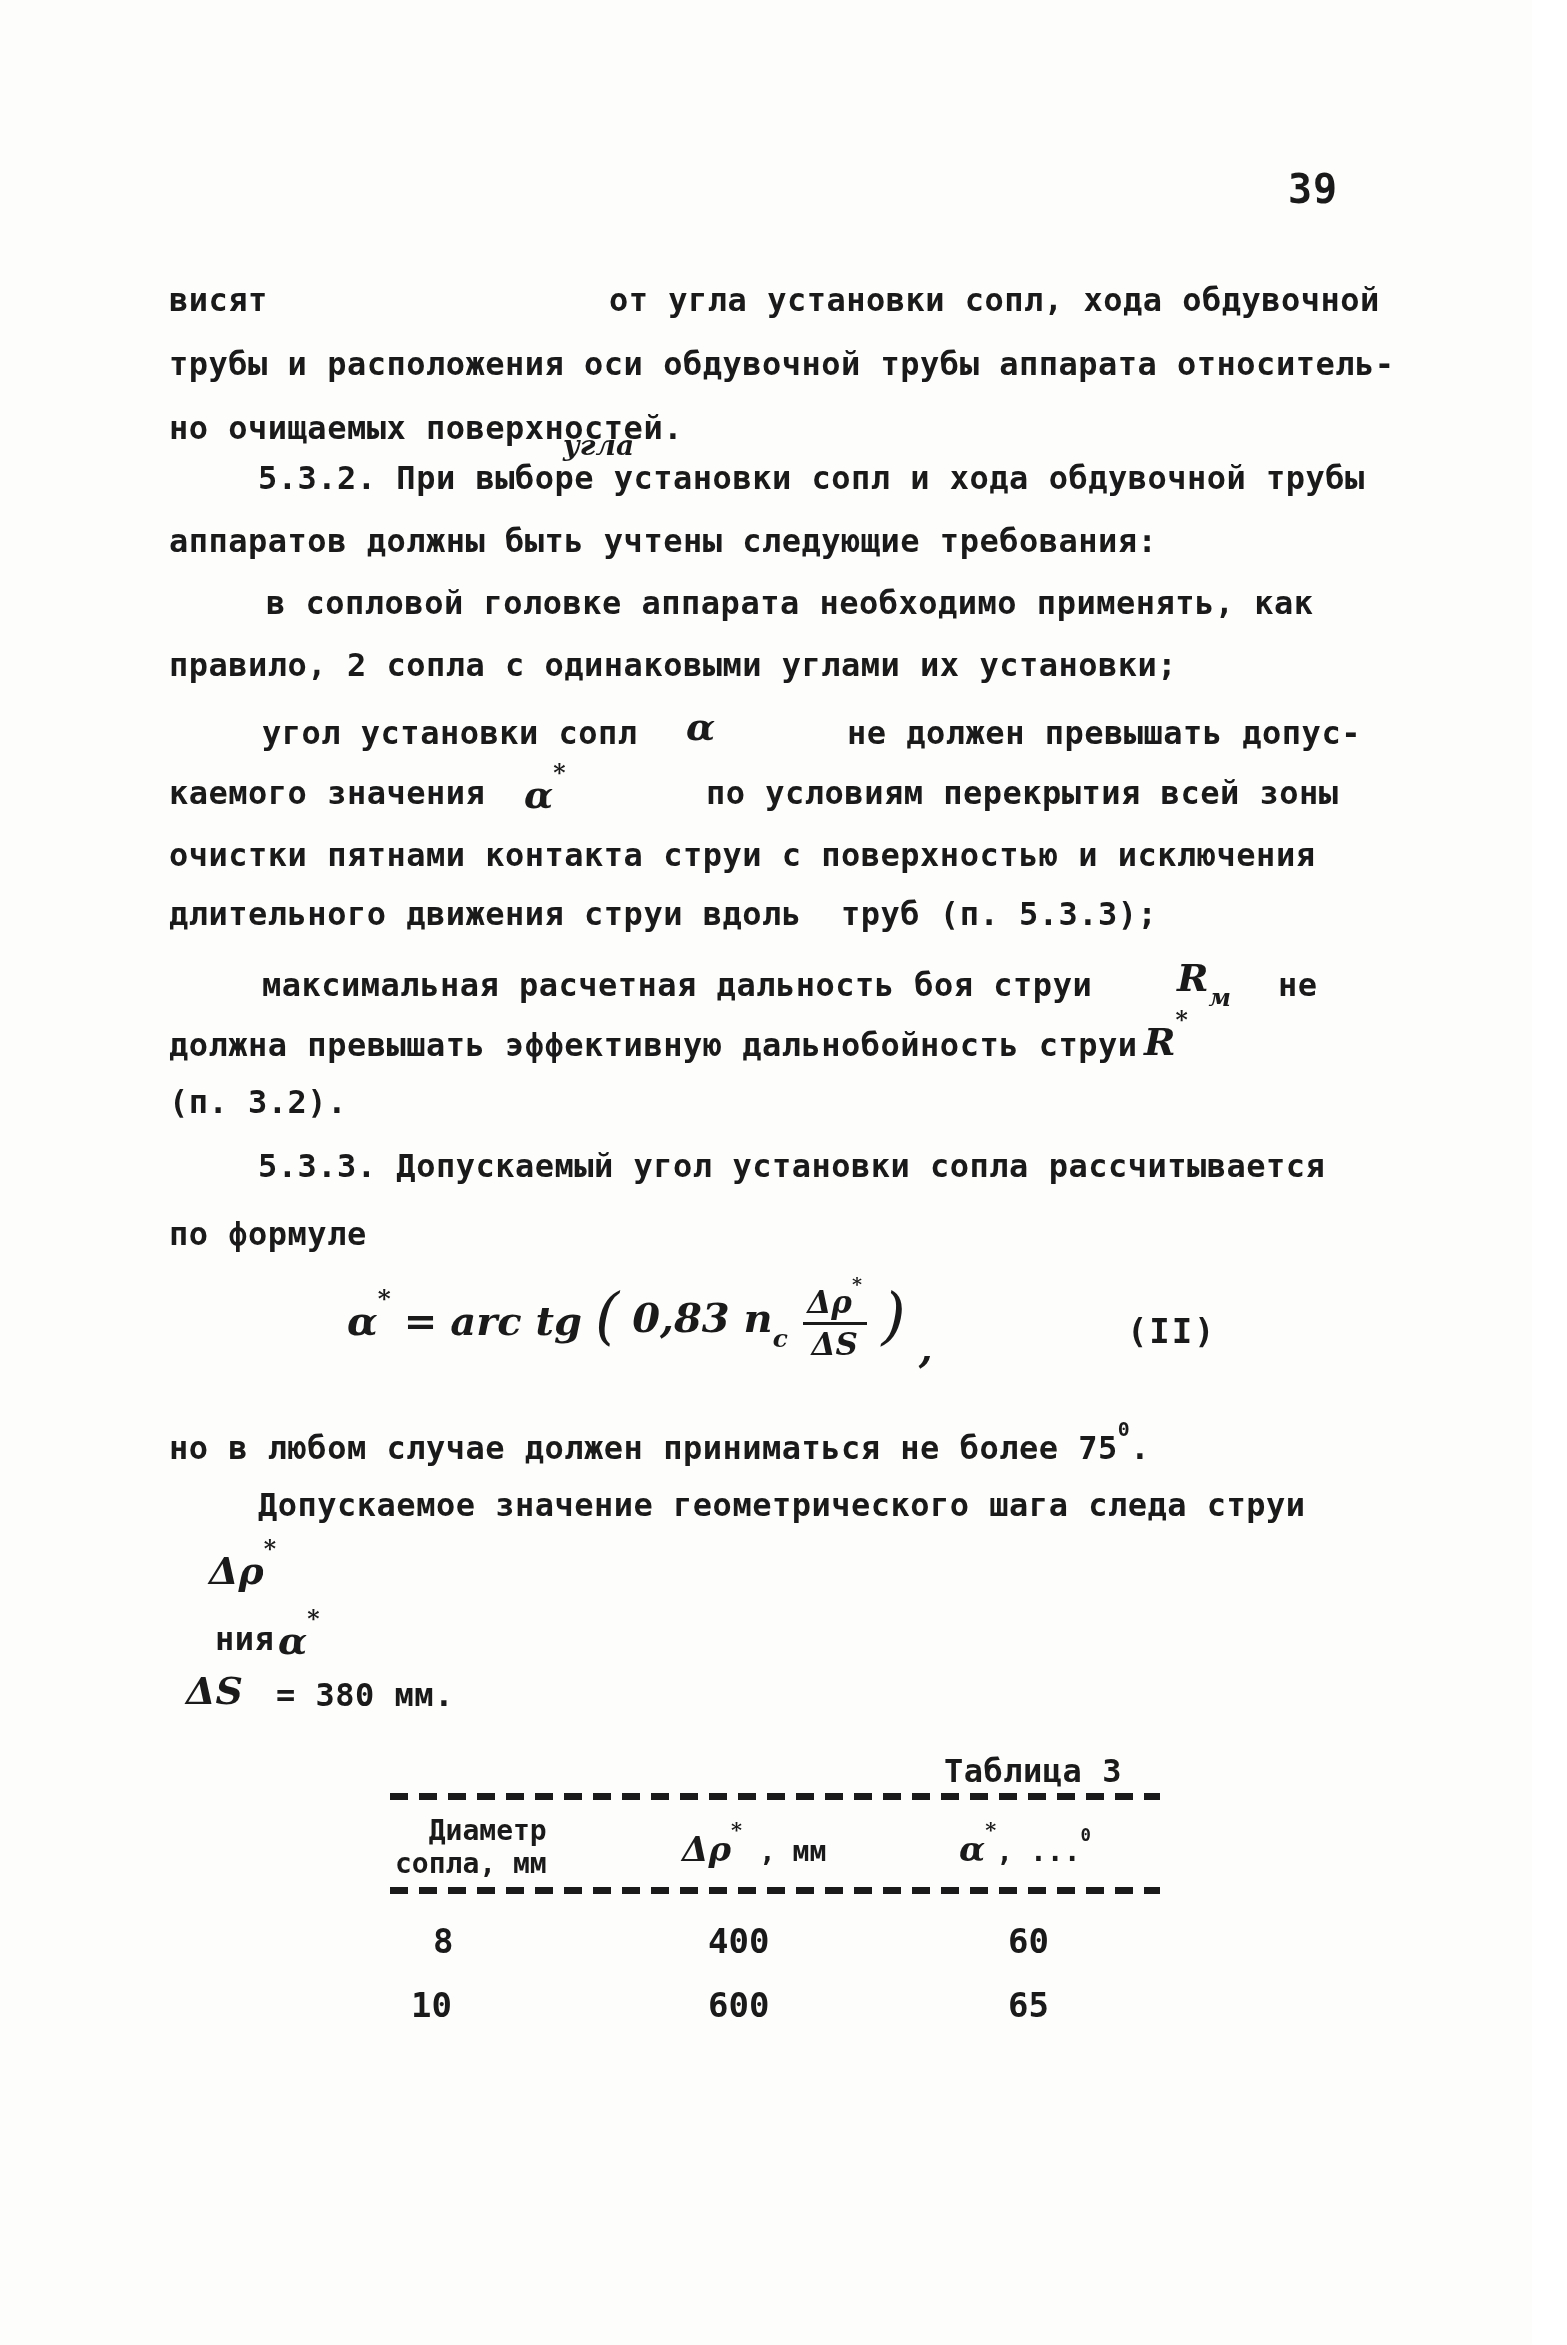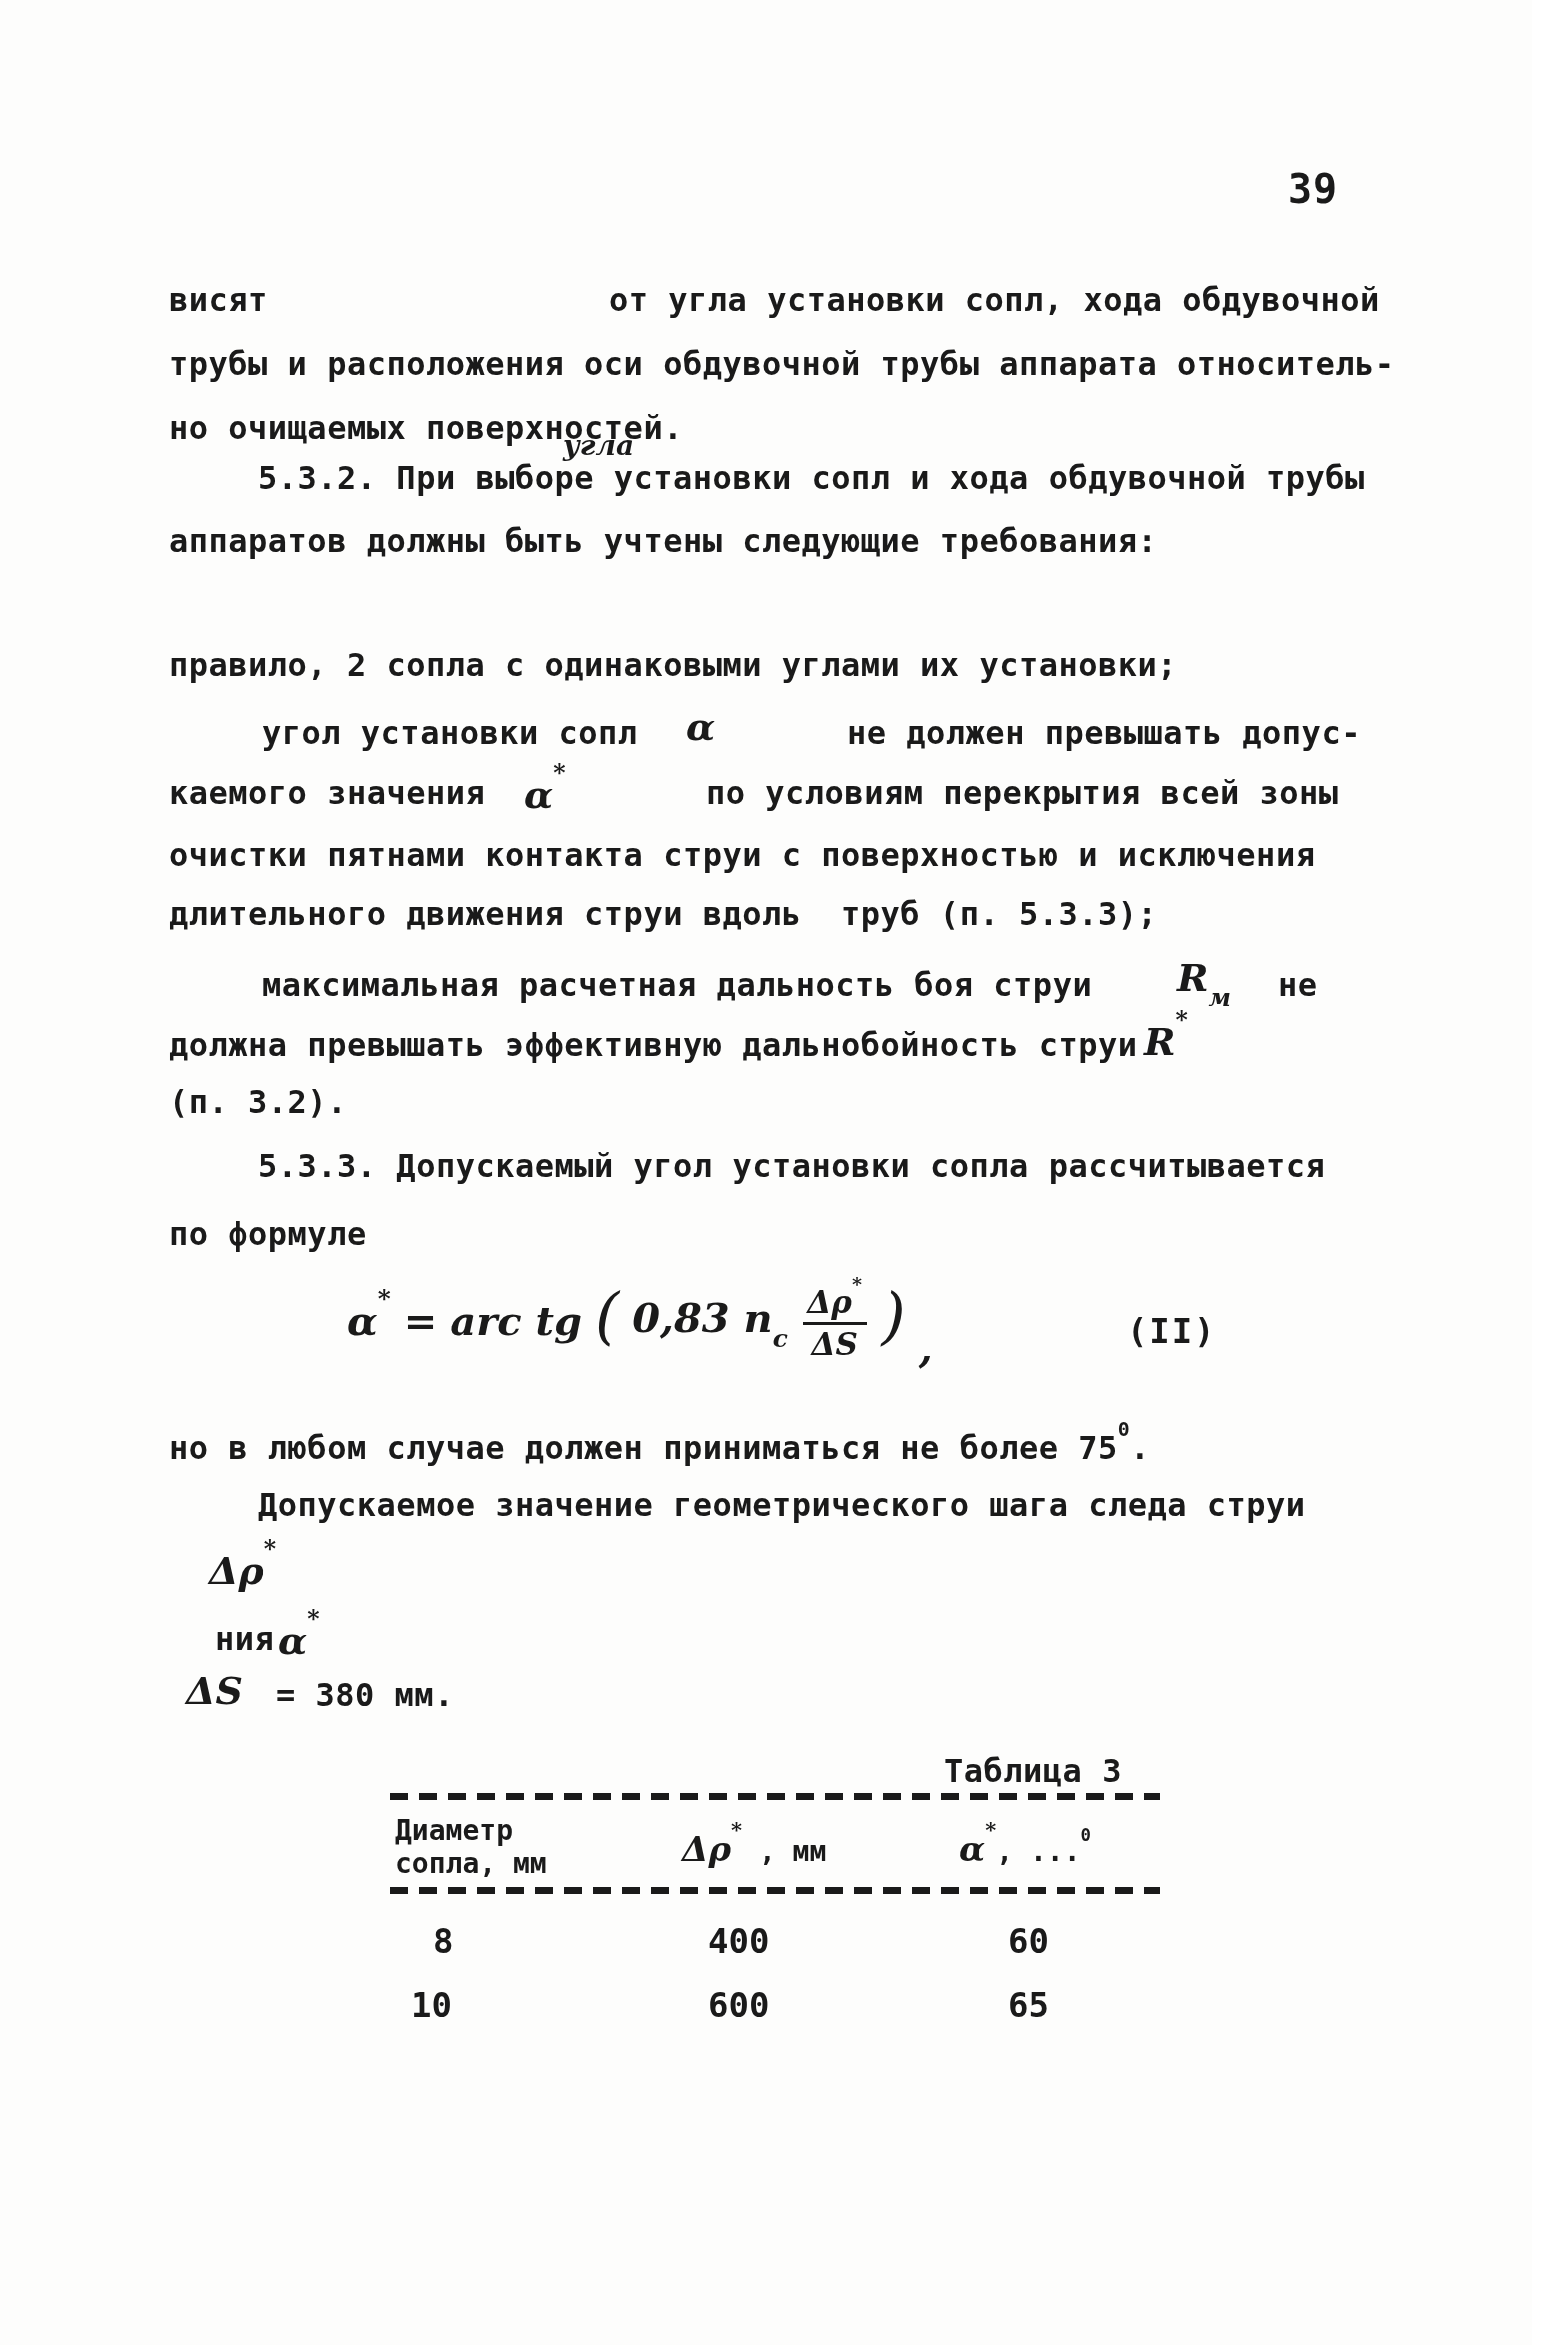--- a/index.html
+++ b/index.html
@@ -5,20 +5,21 @@
   * { margin:0; padding:0; box-sizing:border-box; }
   html,body { background:#ffffff; }
   .page {
     position:relative;
     width:1532px; height:2346px;
     background:#fdfdfc;
     color:#1a1a1a;
     font-family:"DejaVu Sans Mono", monospace;
     font-weight:bold;
     overflow:hidden;
+    text-align:right;
   }
   
   .t {
     position:absolute;
     white-space:pre;
     font-size:32px;
     line-height:38px;
     letter-spacing:0.5px;
   }
   .t-inline { white-space:pre; }
@@ -93,20 +94,21 @@
 
   <div class="t" style="left:169px; top:281px;">висят</div>
   <div class="t" style="left:609px; top:281px;">от угла установки сопл, хода обдувочной</div>
   <div class="t" style="left:169px; top:345px;">трубы и расположения оси обдувочной трубы аппарата относитель-</div>
   <div class="t" style="left:169px; top:409px;">но очищаемых поверхностей.</div>
 
   <div class="hw hw-small" style="left:563px; top:431px;">угла</div>
 
   <div class="t" style="left:258px; top:459px;">5.3.2. При выборе установки сопл и хода обдувочной трубы</div>
   <div class="t" style="left:169px; top:522px;">аппаратов должны быть учтены следующие требования:</div>
+  <div class="t" style="left:266px; top:584px;">в сопловой головке аппарата необходимо применять, как</div>
   <div class="t" style="left:169px; top:646px;">правило, 2 сопла с одинаковыми углами их установки;</div>
 
   <div class="t" style="left:262px; top:714px;">угол установки сопл</div>
   <div class="hw" style="left:686px; top:706px;">α</div>
   <div class="t" style="left:847px; top:714px;">не должен превышать допус-</div>
 
   <div class="t" style="left:169px; top:774px;">каемого значения</div>
   <div class="hw" style="left:524px; top:766px;"><span>α</span><sup class="star">*</sup></div>
   <div class="t" style="left:706px; top:774px;">по условиям перекрытия всей зоны</div>
 

